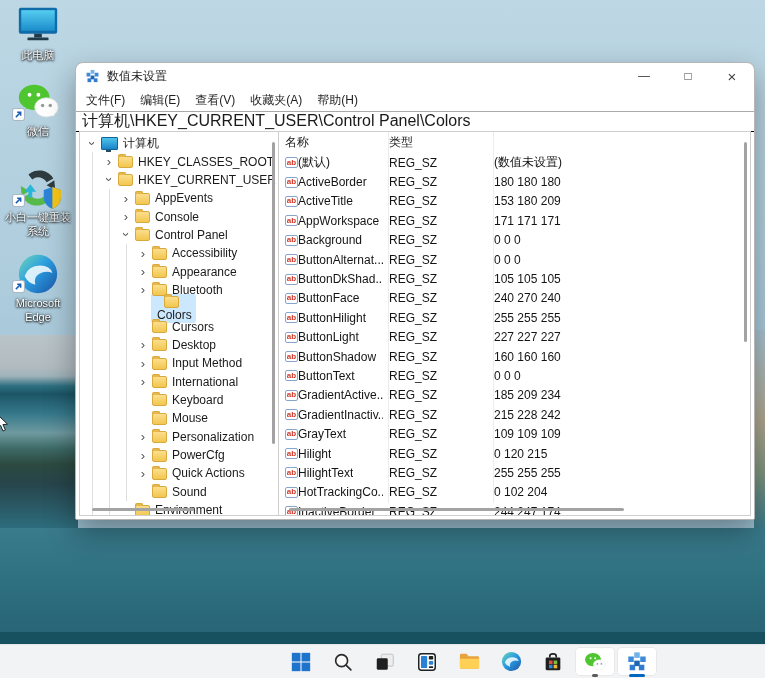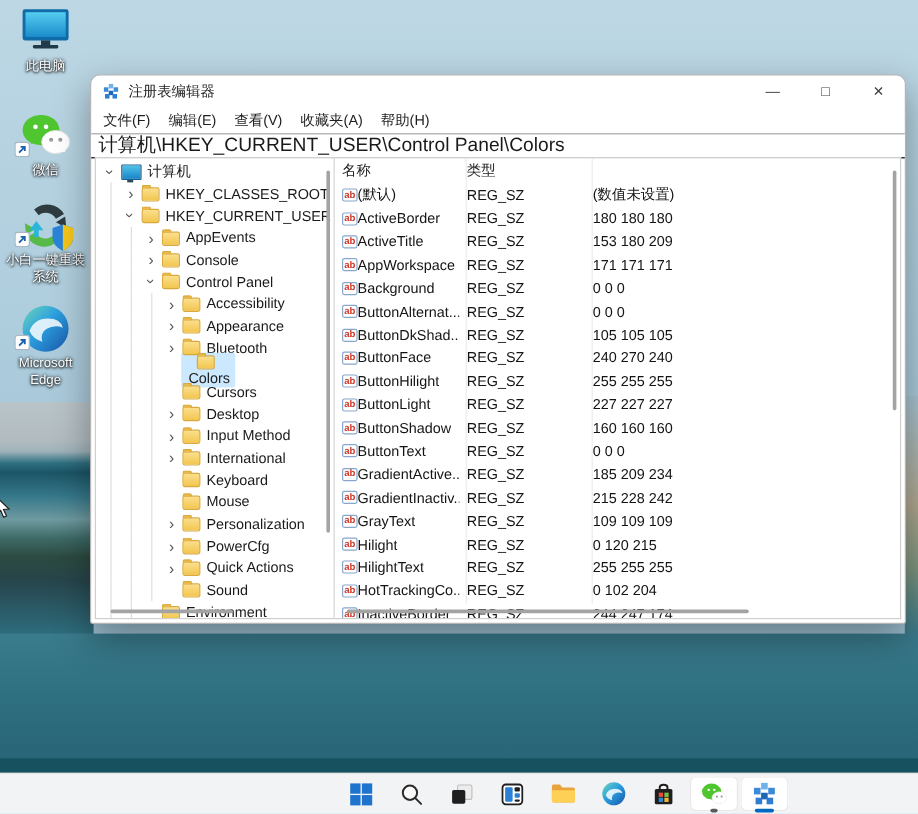--- a/index.html
+++ b/index.html
@@ -109,21 +109,21 @@
               <stop offset="1" stop-color="#1b8ccb"></stop>
             </linearGradient>
           </defs>
         <rect x="20" y="28" width="8" height="4" fill="#223b4a"></rect>
         <rect x="13" y="32" width="22" height="3" rx="1" fill="#223b4a"></rect>
       </svg>
     </div>
     <div class="dicon-label">此电脑</div>
   </div>
 
-  <div class="dicon" style="top:91px">
+  <div class="dicon" style="top:80px">
     <div class="dicon-art">
       <svg viewBox="0 0 24 24" width="46" height="46">
         <ellipse cx="10" cy="9.6" rx="8" ry="6.6" fill="#4fc62f"></ellipse>
         <circle cx="7.6" cy="8.2" r="1" fill="#fff"></circle>
           <circle cx="12.2" cy="8.2" r="1" fill="#fff"></circle>
         <path d="M5.6 15.6 L6.2 12.8 L9 14.4 Z" fill="#4fc62f"></path>
         <ellipse cx="16.4" cy="14.8" rx="6.1" ry="5" fill="#fff" stroke="#e2e2e2" stroke-width=".4"></ellipse>
         <circle cx="14.4" cy="13.8" r=".9" fill="#9a9a9a"></circle>
           <circle cx="18.4" cy="13.8" r=".9" fill="#9a9a9a"></circle>
         <path d="M20.6 19.4 L20 17.2 L17.9 18.4 Z" fill="#fff"></path>
@@ -195,21 +195,21 @@
       <span style="display:flex">
         <svg viewBox="0 0 24 24" width="15" height="15">
           <rect x="9" y="1.5" width="6" height="6" fill="#6fb3e8"></rect>
           <rect x="2.5" y="6" width="6" height="6" fill="#3c8ad8"></rect>
           <rect x="15.5" y="6" width="6" height="6" fill="#3c8ad8"></rect>
           <rect x="9" y="10.5" width="6" height="6" fill="#1f66b0"></rect>
           <rect x="4" y="15" width="6" height="6" fill="#2f7cd0"></rect>
           <rect x="14" y="15" width="6" height="6" fill="#2f7cd0"></rect>
         </svg>
       </span>
-      <span class="title-text">注册表编辑器</span>
+      <span class="title-text">数值未设置</span>
       <span class="controls">
         <button class="wc">—</button>
         <button class="wc">□</button>
         <button class="wc close">×</button>
       </span>
     </div>
 
     <div class="menubar">
         <span class="menu-item">文件(F)</span>
         <span class="menu-item">编辑(E)</span>

